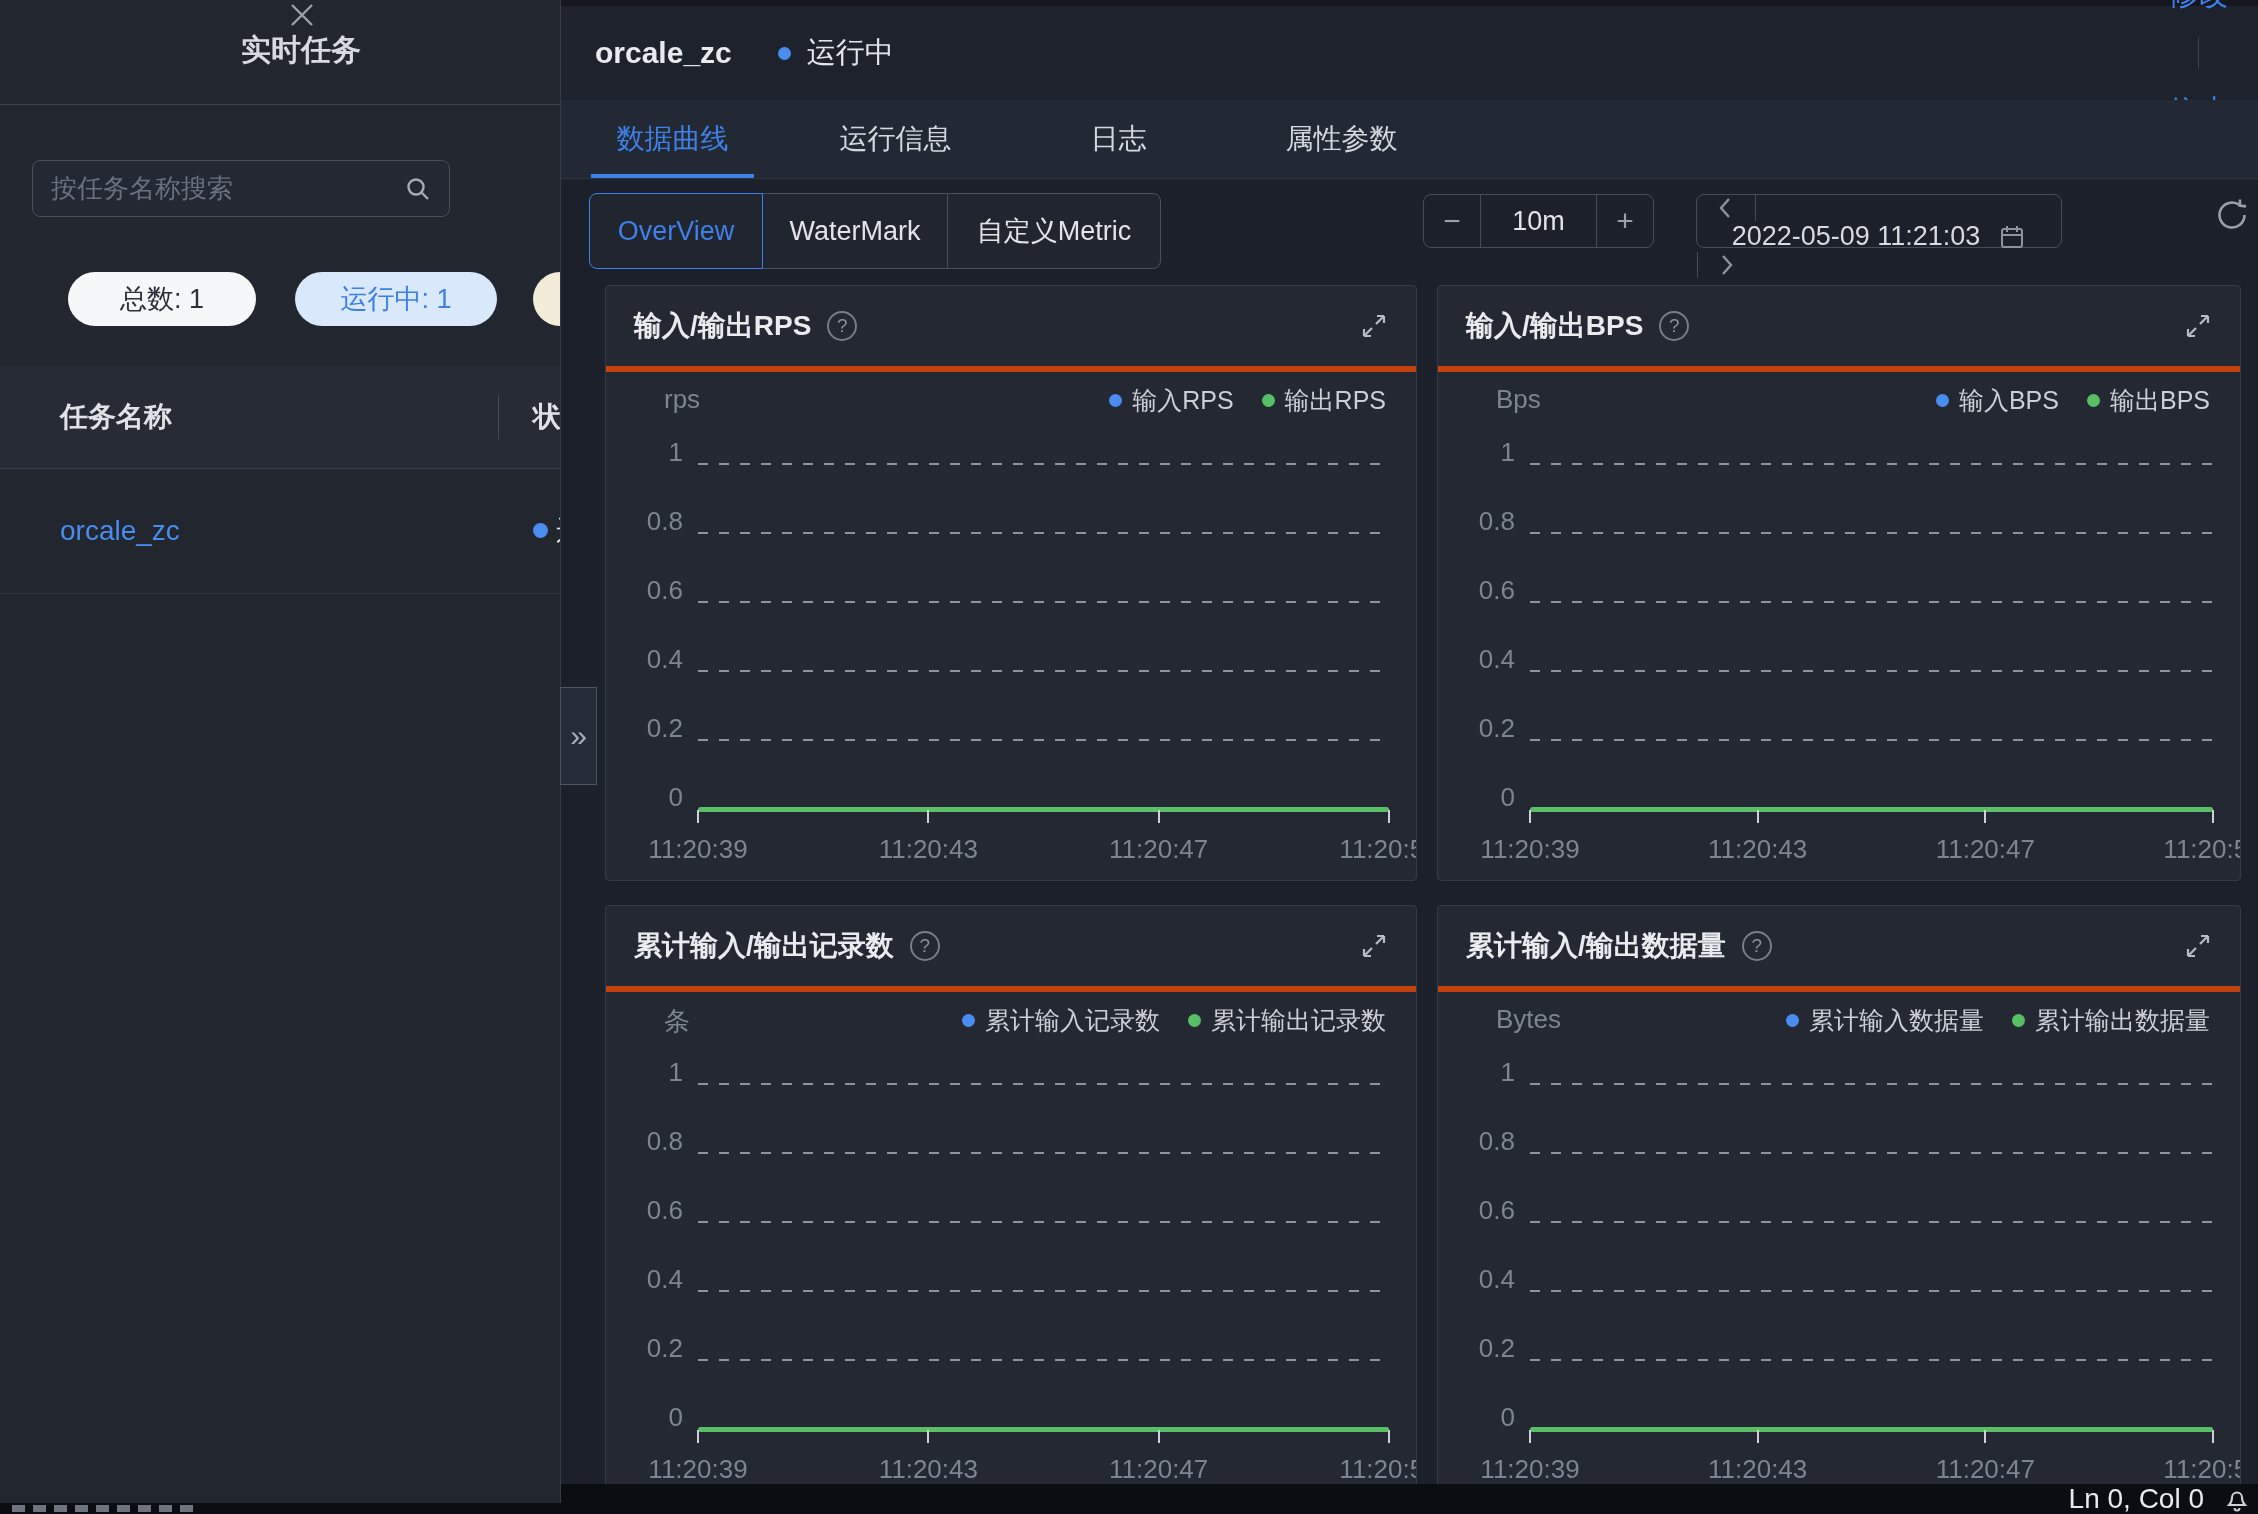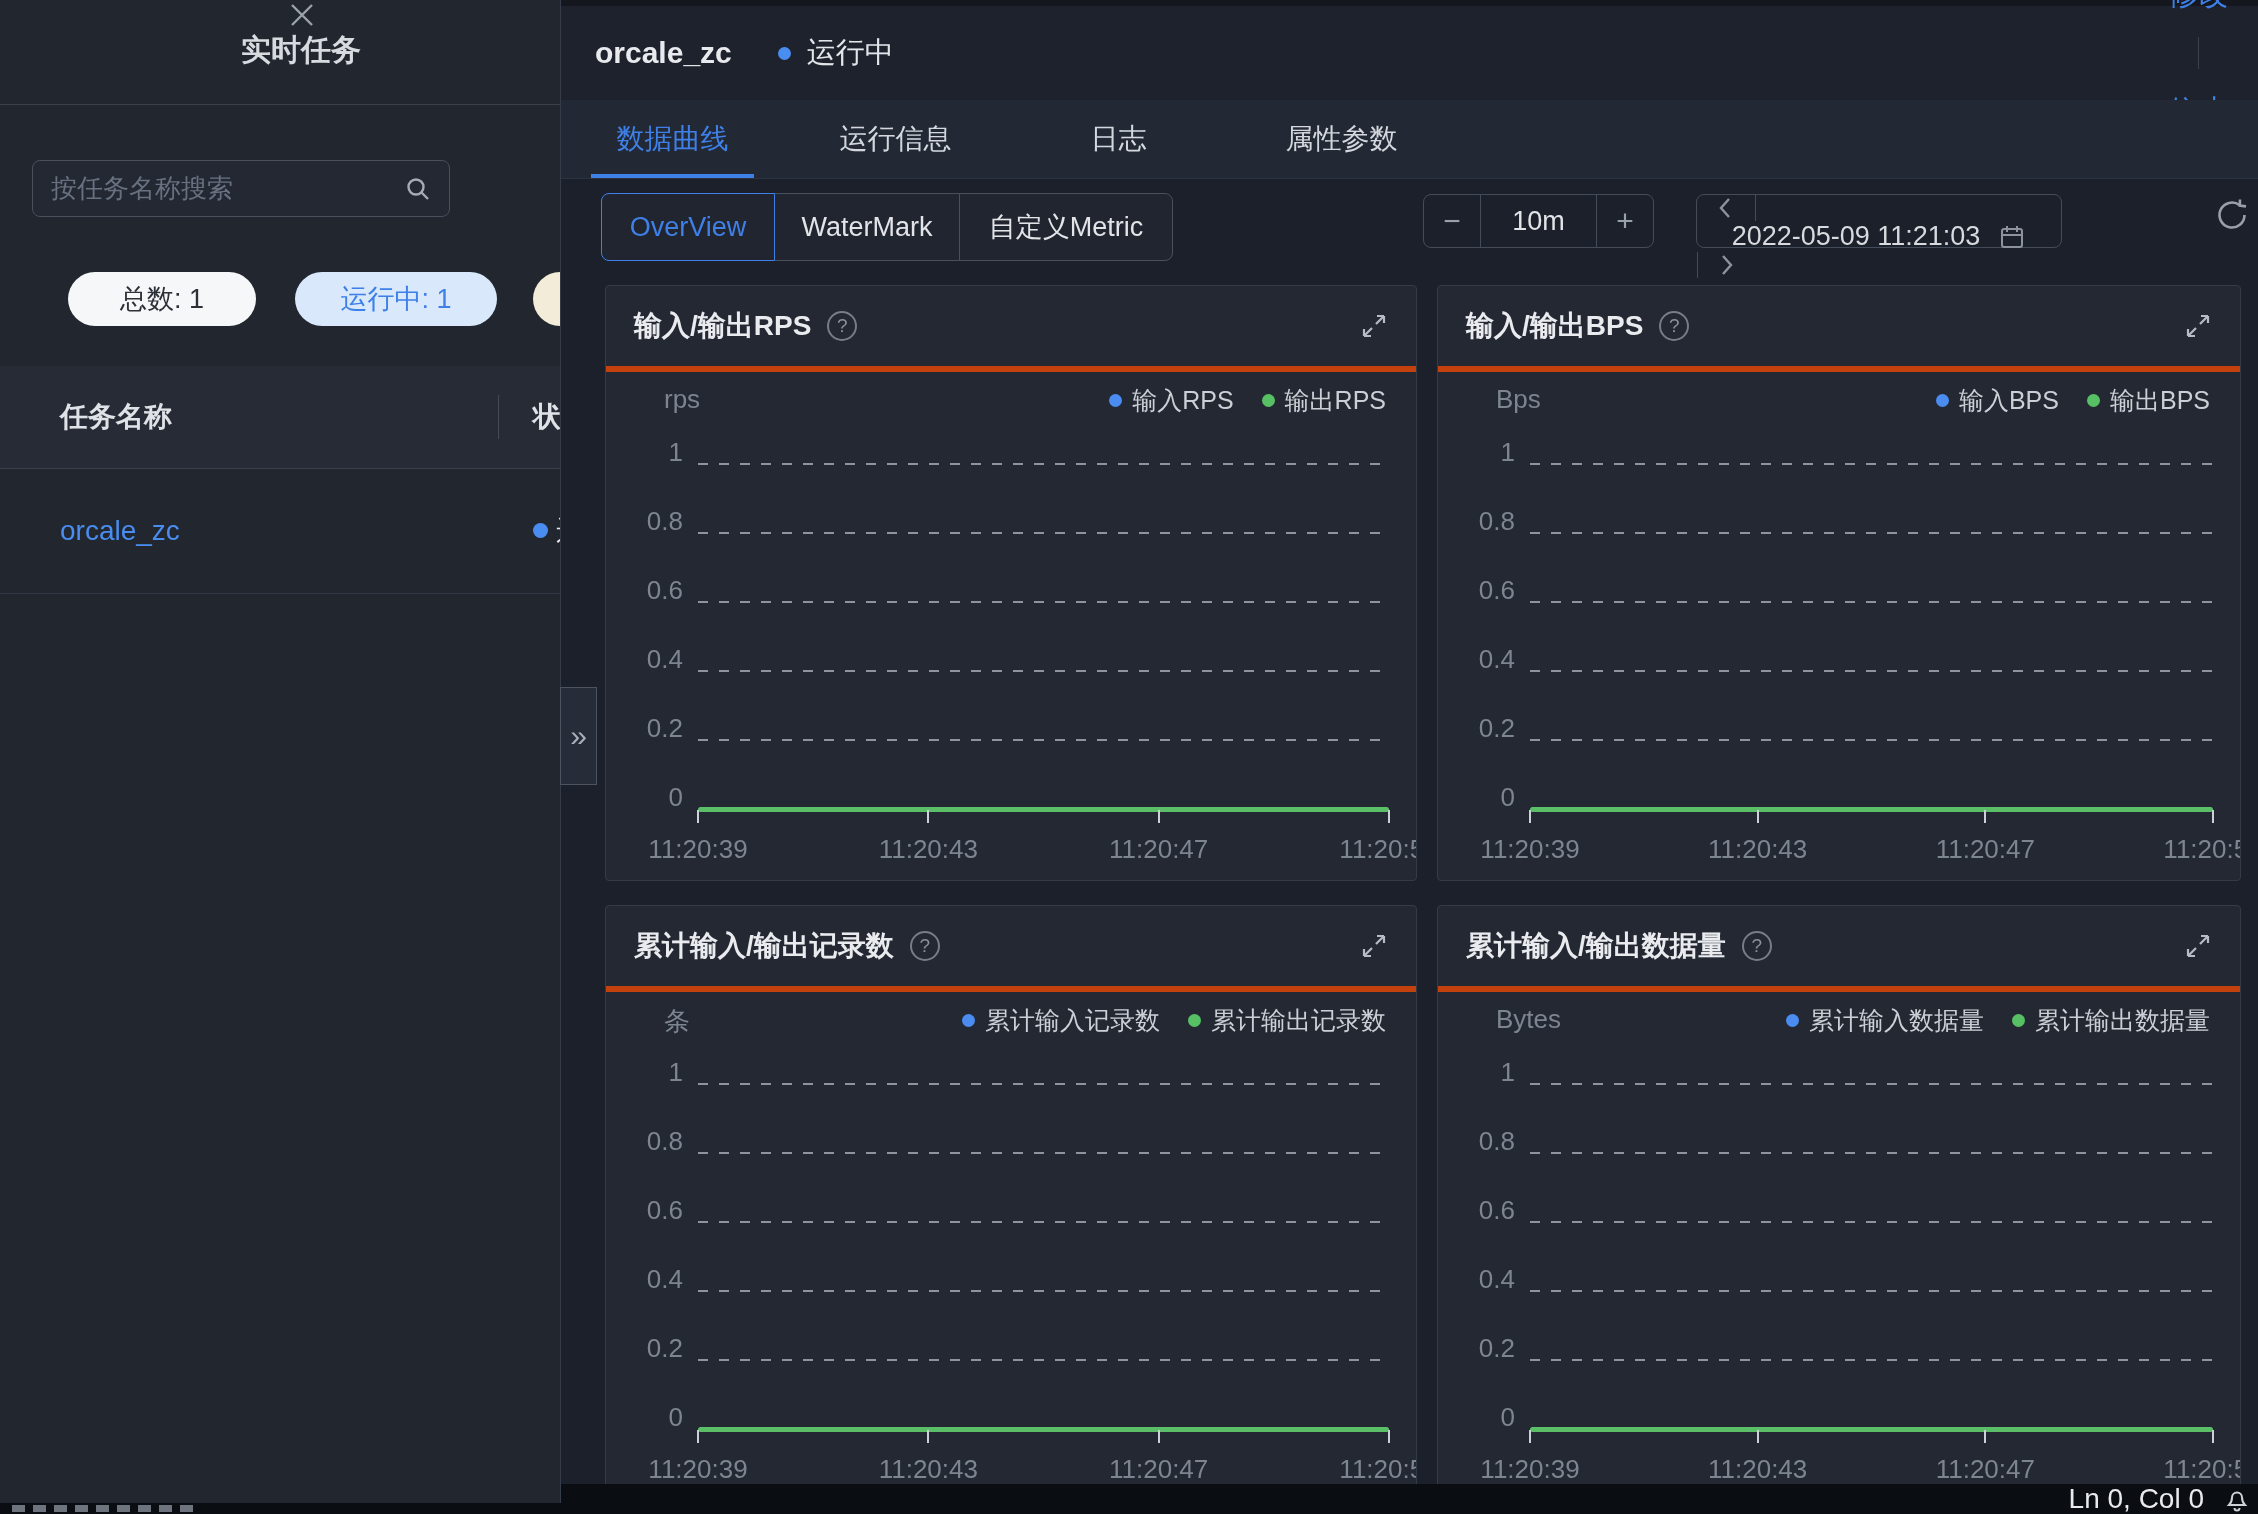--- a/index.html
+++ b/index.html
@@ -52,21 +52,21 @@
   .act{color:#3f80e8;cursor:pointer;}
   .vdiv{width:1px;height:32px;background:#3a414d;}
 
   .tabbar{position:absolute;top:100px;left:0;right:0;height:78px;background:#222834;
           border-bottom:1px solid #2c323e;display:flex;}
   .tab{width:223px;display:flex;align-items:center;justify-content:center;font-size:28px;
        color:#d4d8de;position:relative;cursor:pointer;}
   .tab.active{color:#3f80e8;}
   .tab.active::after{content:"";position:absolute;bottom:0;left:30px;right:30px;height:4px;background:#3f80e8;}
 
-  .seg{position:absolute;left:40px;top:193px;height:68px;display:flex;}
+  .seg{position:absolute;left:28px;top:193px;height:76px;display:flex;}
   .seg-btn{border:1px solid #49505d;margin-left:-1px;display:flex;align-items:center;justify-content:center;
            font-size:27px;color:#e2e4e8;box-sizing:border-box;cursor:pointer;background:#20252f;}
   .seg-btn:nth-child(1){width:174px;margin-left:0;border-radius:8px 0 0 8px;}
   .seg-btn:nth-child(2){width:186px;}
   .seg-btn:nth-child(3){width:214px;border-radius:0 8px 8px 0;}
   .seg-btn.active{border-color:#3f80e8;color:#3f80e8;z-index:2;}
 
   .stepper{position:absolute;left:862px;top:194px;height:54px;display:flex;border:1px solid #454c59;
            border-radius:8px;box-sizing:border-box;}
   .st-btn{width:56px;display:flex;align-items:center;justify-content:center;color:#9aa0aa;

